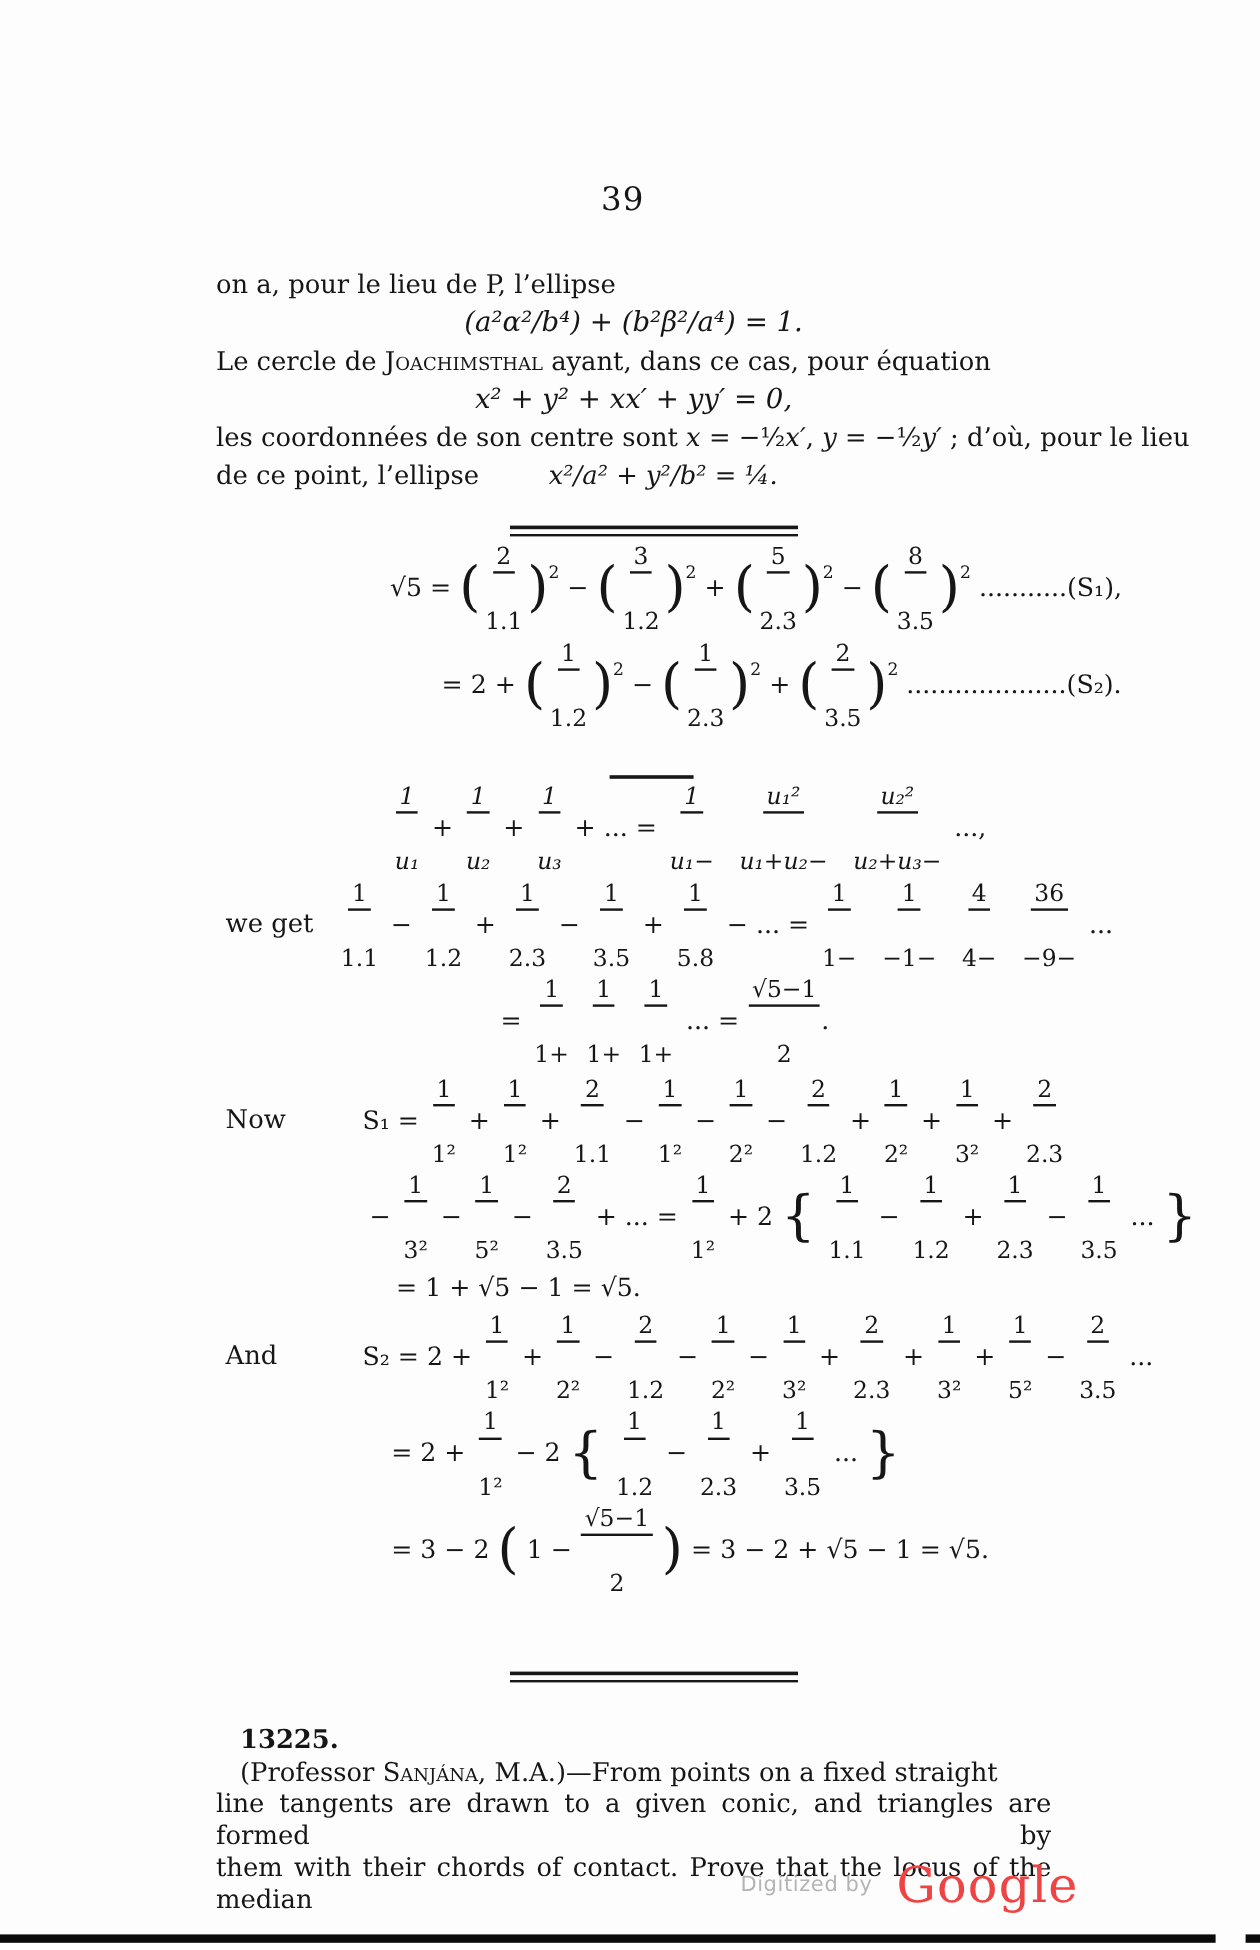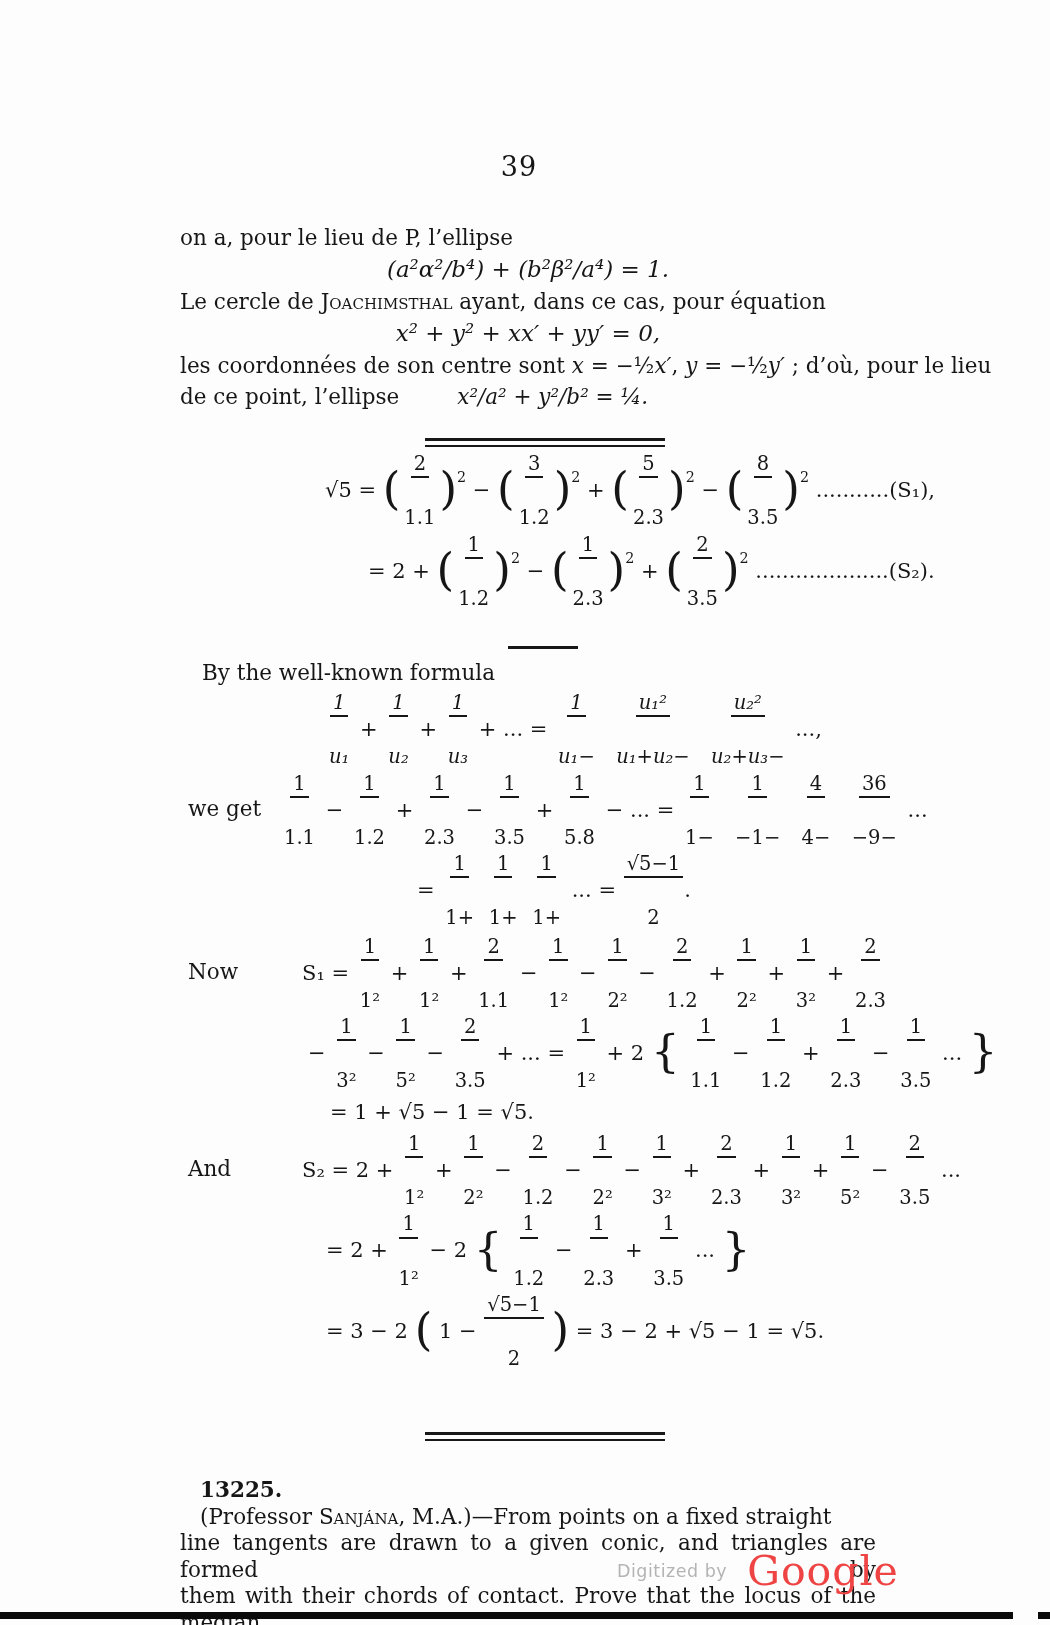--- a/index.html
+++ b/index.html
@@ -83,21 +83,20 @@
     <div class="rule2"></div>
 
     <section>
       <div class="eqrow p13 mt6"><span class="eq"><span>√5 = </span><span class="big">(</span><span class="frac"><span class="num">2</span><span class="den">1.1</span></span><span class="big">)</span><span class="sp">2</span><span> − </span><span class="big">(</span><span class="frac"><span class="num">3</span><span class="den">1.2</span></span><span class="big">)</span><span class="sp">2</span><span> + </span><span class="big">(</span><span class="frac"><span class="num">5</span><span class="den">2.3</span></span><span class="big">)</span><span class="sp">2</span><span> − </span><span class="big">(</span><span class="frac"><span class="num">8</span><span class="den">3.5</span></span><span class="big">)</span><span class="sp">2</span><span> ...........(S₁),</span></span></div>
       <div class="eqrow p18"><span class="eq"><span>= 2 + </span><span class="big">(</span><span class="frac"><span class="num">1</span><span class="den">1.2</span></span><span class="big">)</span><span class="sp">2</span><span> − </span><span class="big">(</span><span class="frac"><span class="num">1</span><span class="den">2.3</span></span><span class="big">)</span><span class="sp">2</span><span> + </span><span class="big">(</span><span class="frac"><span class="num">2</span><span class="den">3.5</span></span><span class="big">)</span><span class="sp">2</span><span> ....................(S₂).</span></span></div>
     </section>
 
     <div class="rule1"></div>
 
     <section>
-      <p class="t byline mt8">By the well-known formula</p>
       <div class="eqrow p13"><span class="eq"><span class="frac itv"><span class="num">1</span><span class="den">u₁</span></span><span> + </span><span class="frac itv"><span class="num">1</span><span class="den">u₂</span></span><span> + </span><span class="frac itv"><span class="num">1</span><span class="den">u₃</span></span><span> + ... = </span><span class="frac itv"><span class="num">1</span><span class="den">u₁−</span></span><span>  </span><span class="frac itv"><span class="num">u₁²</span><span class="den">u₁+u₂−</span></span><span>  </span><span class="frac itv"><span class="num">u₂²</span><span class="den">u₂+u₃−</span></span><span> ...,</span></span></div>
       <div class="eqrow padrow"><span class="lab-we">we get</span><span class="eq"><span class="frac"><span class="num">1</span><span class="den">1.1</span></span><span> − </span><span class="frac"><span class="num">1</span><span class="den">1.2</span></span><span> + </span><span class="frac"><span class="num">1</span><span class="den">2.3</span></span><span> − </span><span class="frac"><span class="num">1</span><span class="den">3.5</span></span><span> + </span><span class="frac"><span class="num">1</span><span class="den">5.8</span></span><span> − ... = </span><span class="frac"><span class="num">1</span><span class="den">1−</span></span><span>  </span><span class="frac"><span class="num">1</span><span class="den">−1−</span></span><span>  </span><span class="frac"><span class="num">4</span><span class="den">4−</span></span><span>  </span><span class="frac"><span class="num">36</span><span class="den">−9−</span></span><span> ...</span></span></div>
       <div class="eqrow p23"><span class="eq"><span>= </span><span class="frac"><span class="num">1</span><span class="den">1+</span></span><span> </span><span class="frac"><span class="num">1</span><span class="den">1+</span></span><span> </span><span class="frac"><span class="num">1</span><span class="den">1+</span></span><span> ... = </span><span class="frac"><span class="num">√5−1</span><span class="den">2</span></span><span>.</span></span></div>
 
       <div class="eqrow padrow mt6"><span class="lab">Now</span><span class="eq"><span>S₁ = </span><span class="frac"><span class="num">1</span><span class="den">1²</span></span><span> + </span><span class="frac"><span class="num">1</span><span class="den">1²</span></span><span> + </span><span class="frac"><span class="num">2</span><span class="den">1.1</span></span><span> − </span><span class="frac"><span class="num">1</span><span class="den">1²</span></span><span> − </span><span class="frac"><span class="num">1</span><span class="den">2²</span></span><span> − </span><span class="frac"><span class="num">2</span><span class="den">1.2</span></span><span> + </span><span class="frac"><span class="num">1</span><span class="den">2²</span></span><span> + </span><span class="frac"><span class="num">1</span><span class="den">3²</span></span><span> + </span><span class="frac"><span class="num">2</span><span class="den">2.3</span></span></span></div>
       <div class="eqrow ind-a"><span class="eq"><span>− </span><span class="frac"><span class="num">1</span><span class="den">3²</span></span><span> − </span><span class="frac"><span class="num">1</span><span class="den">5²</span></span><span> − </span><span class="frac"><span class="num">2</span><span class="den">3.5</span></span><span> + ... = </span><span class="frac"><span class="num">1</span><span class="den">1²</span></span><span> + 2 </span><span class="big">{</span><span> </span><span class="frac"><span class="num">1</span><span class="den">1.1</span></span><span> − </span><span class="frac"><span class="num">1</span><span class="den">1.2</span></span><span> + </span><span class="frac"><span class="num">1</span><span class="den">2.3</span></span><span> − </span><span class="frac"><span class="num">1</span><span class="den">3.5</span></span><span> ... </span><span class="big">}</span></span></div>
       <div class="eqrow ind-b"><span>= 1 + √5 − 1 = √5.</span></div>
 
       <div class="eqrow padrow mt6"><span class="lab">And</span><span class="eq"><span>S₂ = 2 + </span><span class="frac"><span class="num">1</span><span class="den">1²</span></span><span> + </span><span class="frac"><span class="num">1</span><span class="den">2²</span></span><span> − </span><span class="frac"><span class="num">2</span><span class="den">1.2</span></span><span> − </span><span class="frac"><span class="num">1</span><span class="den">2²</span></span><span> − </span><span class="frac"><span class="num">1</span><span class="den">3²</span></span><span> + </span><span class="frac"><span class="num">2</span><span class="den">2.3</span></span><span> + </span><span class="frac"><span class="num">1</span><span class="den">3²</span></span><span> + </span><span class="frac"><span class="num">1</span><span class="den">5²</span></span><span> − </span><span class="frac"><span class="num">2</span><span class="den">3.5</span></span><span> ...</span></span></div>
       <div class="eqrow ind-c"><span class="eq"><span>= 2 + </span><span class="frac"><span class="num">1</span><span class="den">1²</span></span><span> − 2 </span><span class="big">{</span><span> </span><span class="frac"><span class="num">1</span><span class="den">1.2</span></span><span> − </span><span class="frac"><span class="num">1</span><span class="den">2.3</span></span><span> + </span><span class="frac"><span class="num">1</span><span class="den">3.5</span></span><span> ... </span><span class="big">}</span></span></div>

